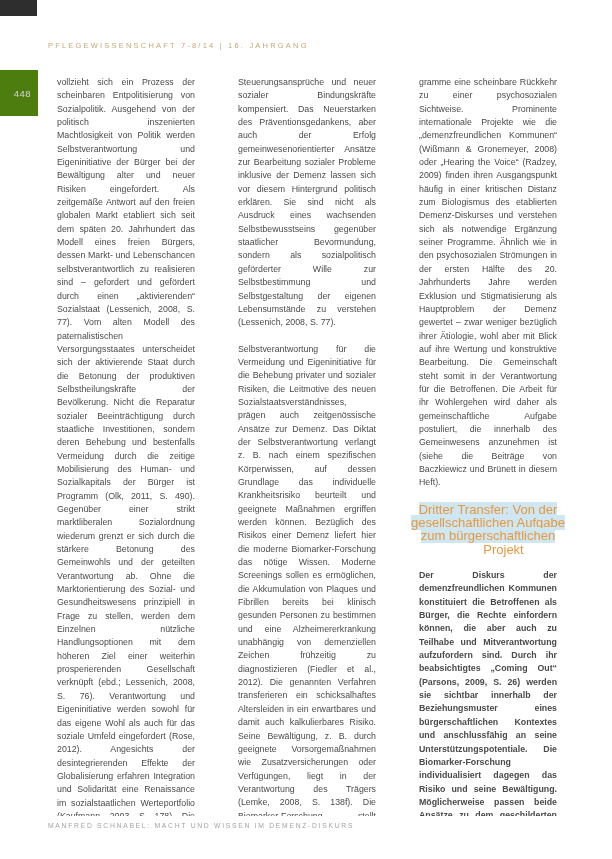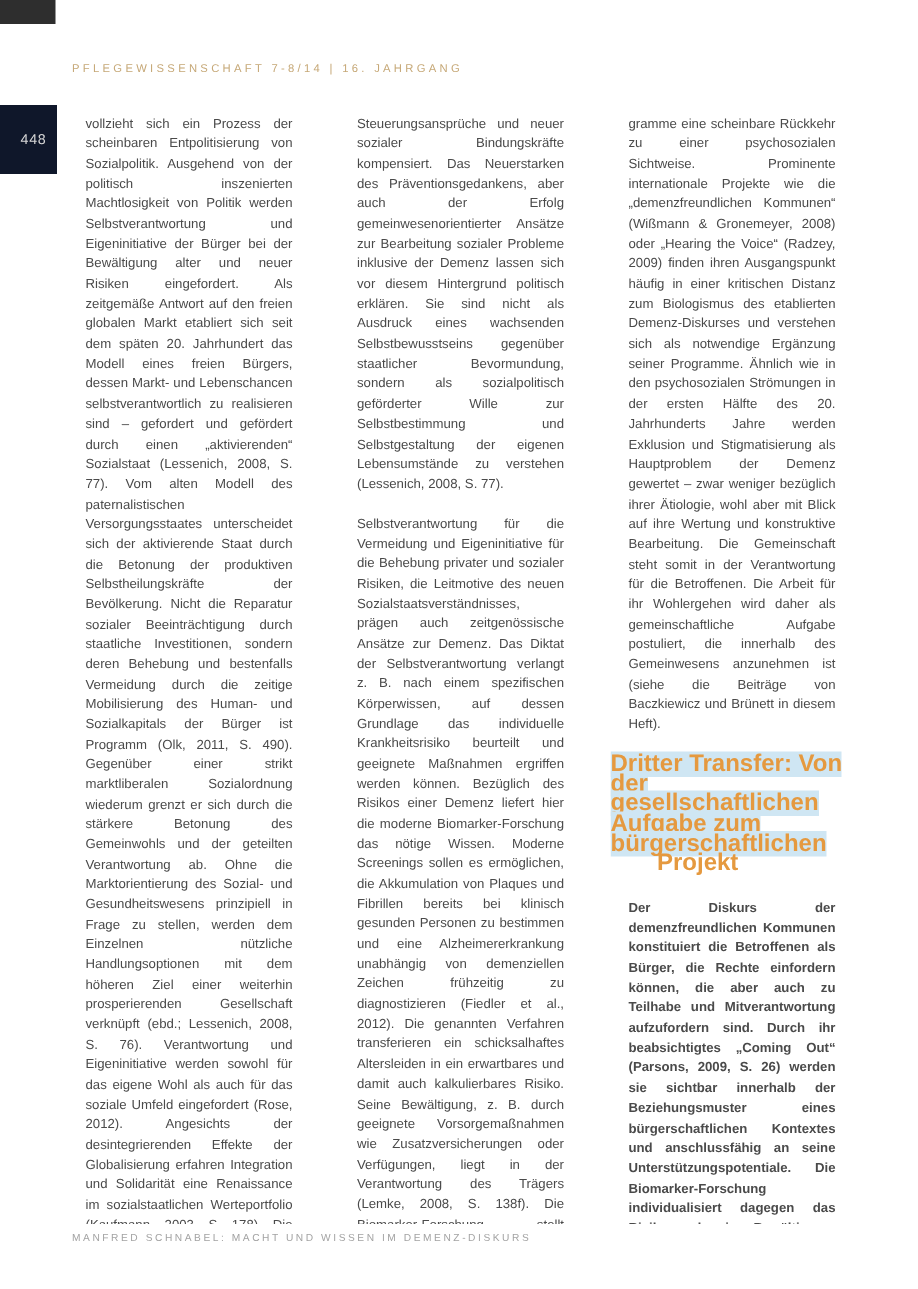--- a/index.html
+++ b/index.html
@@ -24,21 +24,21 @@
     letter-spacing: 2.2px;
     color: #c6a877;
     text-transform: uppercase;
     white-space: nowrap;
     text-align: center;
   }
   .page-number-badge {
     position: absolute;
     left: 0; top: 70px;
     width: 38px; height: 46px;
-    background: #0f172a;
+    background: #4d7c0f;
     box-sizing: border-box;
     display: flex;
     align-items: center;
     justify-content: flex-end;
     padding-right: 7px;
   }
   .page-number-badge span {
     color: #d6d6d6;
     font-size: 9.5px;
     letter-spacing: 0.5px;
@@ -59,25 +59,25 @@
     line-height: 13.35px;
     text-align: justify;
     hyphens: auto;
     -webkit-hyphens: auto;
     overflow: hidden;
   }
   .text-column p { margin: 12px; }
   .text-column p + p { margin-top: 13px; }
   .section-heading {
     margin-top: 13px;
-    font-size: 16px;
-    font-weight: bold;
+    font-size: 13px;
+    font-weight: normal;
     line-height: 13.35px;
     color: #e5993f;
-    text-align: left;
+    text-align: center;
     hyphens: manual;
   }
   .section-heading .hl {
     background: #cfe6f3;
   }
   .section-heading .rest {
     display: block;
     padding-left: 31px;
   }
   .section-heading + p { margin-top: 0; font-weight: bold; }

